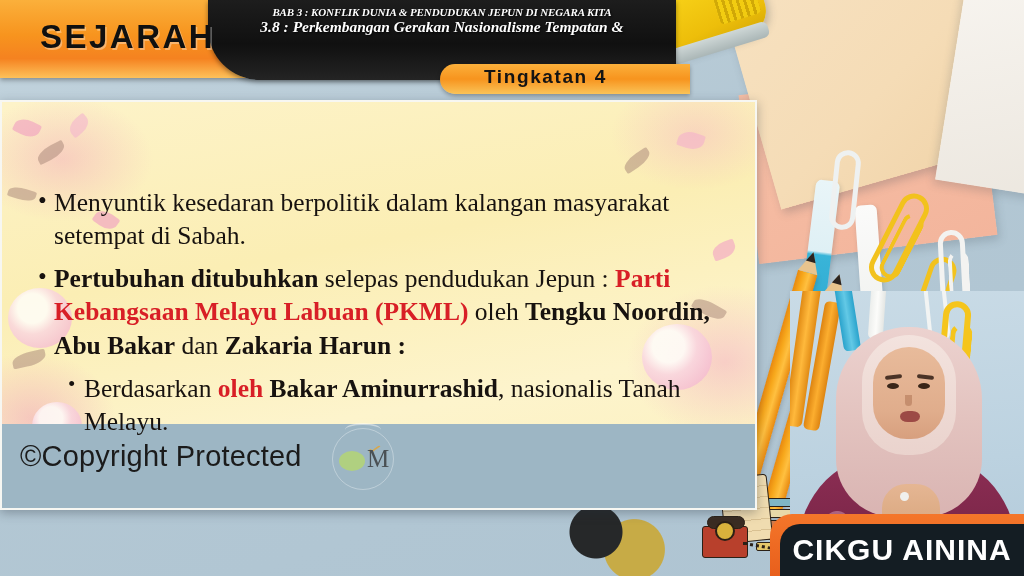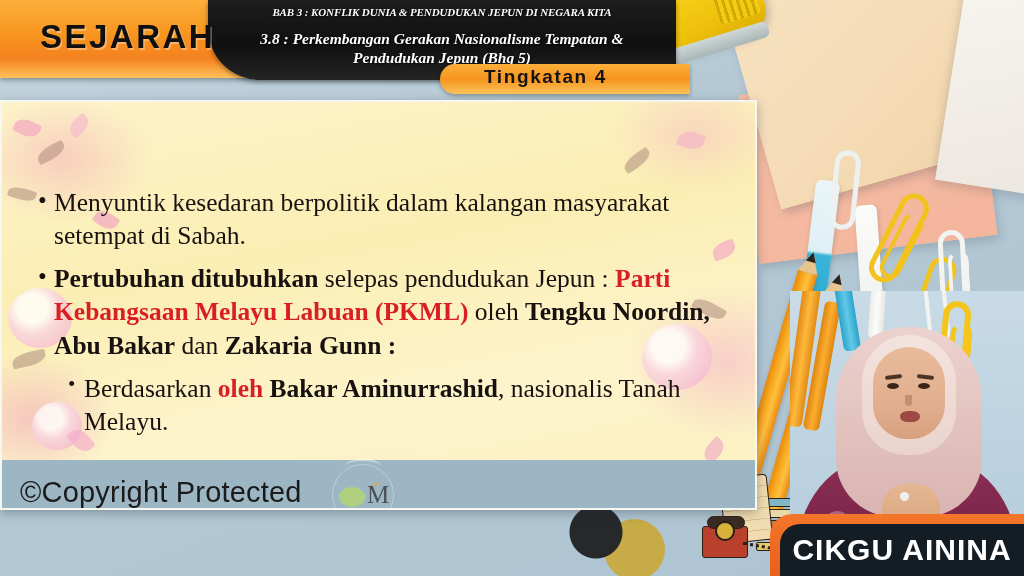--- a/index.html
+++ b/index.html
@@ -179,21 +179,21 @@
     color:#101010; font-family:"Liberation Sans", sans-serif;
     text-shadow:1.5px 1.5px 0 rgba(255,255,255,.35);
   }
   #chapter-lines {
     position:absolute; top:6px; left:216px; width:452px; z-index:5;
     text-align:center; color:#fff;
     font-family:"Liberation Serif", serif; font-style:italic; font-weight:bold;
     text-shadow:1px 1px 2px rgba(0,0,0,.8);
   }
   #chapter-lines .l1 { font-size:11px; letter-spacing:-.1px; }
-  #chapter-lines .l2 { font-size:15.5px; margin-top:12px; }
+  #chapter-lines .l2 { font-size:15.5px; margin-top:0; }
   #chapter-lines .l3 { font-size:15.5px; margin-top:1px; }
 
   .tingkatan-band {
     position:absolute; top:64px; left:440px; width:250px; height:30px;
     background:linear-gradient(180deg,#fbb03b 0%,#f7941e 50%,#fac358 100%);
     border-radius:16px 0 0 16px; z-index:6;
     box-shadow:0 2px 4px rgba(0,0,0,.3);
   }
   #tingkatan-label {
     position:absolute; top:66px; left:484px; z-index:7;
@@ -242,21 +242,21 @@
   .para.lvl2 { padding-left:48px; margin-top:4px; }
   .bullet {
     position:absolute; left:2px; top:-1px; font-size:25px; line-height:1.3;
   }
   .para.lvl2 .bullet { left:32px; font-size:21px; }
   .b  { font-weight:bold; }
   .red{ color:#d81f26; font-weight:bold; }
 
   
   #copyright-bar {
-    position:absolute; left:0; bottom:0; width:757px; height:48px;
+    position:absolute; left:0; bottom:0; width:757px; height:84px;
     background:#9db6c4;
   }
   #copyright-text {
     position:absolute; left:18px; top:16px;
     font-size:29px; color:#1b1b1b; letter-spacing:.2px;
     font-family:"Liberation Sans", sans-serif;
   }
   #watermark-logo {
     position:absolute; left:330px; top:4px; width:62px; height:62px;
     border-radius:50%; border:1.5px solid rgba(255,255,255,.45);
@@ -441,21 +441,20 @@
 
 <div id="header">
   <div class="hdr-orange"></div>
   <div class="hdr-black"></div>
 
   <div id="sejarah-logo">SEJARAH</div>
 
   <div id="chapter-lines">
     <div class="l1">BAB 3 : KONFLIK DUNIA &amp; PENDUDUKAN JEPUN DI NEGARA KITA</div>
     <div class="l2">3.8 : Perkembangan Gerakan Nasionalisme Tempatan &amp;</div>
-    <div class="l3">Pendudukan Jepun (Bhg 5)</div>
   </div>
 
   <div class="tingkatan-band"></div>
   <div id="tingkatan-label">Tingkatan 4</div>
 </div>
 
 <div id="slide">
 
   <span class="petal" style="left:12px;  top:18px;  width:26px; height:16px; background:#f0a0c0; transform:rotate(25deg);"></span>
   <span class="leaf" style="left:34px;  top:44px;  width:30px; height:13px; transform:rotate(-28deg);"></span>
@@ -471,21 +470,21 @@
   <span class="petal" style="left:710px; top:140px; width:24px; height:16px; background:#f2a3c5; transform:rotate(-20deg);"></span>
   <span class="petal" style="left:676px; top:30px;  width:26px; height:17px; background:#f3b2cb; transform:rotate(18deg);"></span>
   <span class="leaf" style="left:620px; top:52px;  width:30px; height:13px; transform:rotate(-34deg);"></span>
   <span class="petal" style="left:700px; top:340px; width:24px; height:16px; background:#efa6c6; transform:rotate(-45deg);"></span>
   <span class="petal" style="left:420px; top:366px; width:30px; height:18px; background:#f18cc0; transform:rotate(14deg);"></span>
   <span class="petal" style="left:160px; top:372px; width:26px; height:16px; background:#f6c3d7; transform:rotate(-22deg);"></span>
 
 
   <div id="slide-body">
       <div class="para lvl1"><span class="bullet">•</span><span>Menyuntik kesedaran berpolitik dalam kalangan masyarakat setempat di Sabah.</span></div>
-      <div class="para lvl1"><span class="bullet">•</span><span class="b">Pertubuhan ditubuhkan</span><span> selepas pendudukan Jepun :  </span><span class="red">Parti Kebangsaan Melayu Labuan (PKML)</span><span> oleh </span><span class="b">Tengku Noordin, Abu Bakar</span><span> dan </span><span class="b">Zakaria Gunn :</span></div>
+      <div class="para lvl1"><span class="bullet">•</span><span class="b">Pertubuhan ditubuhkan</span><span> selepas pendudukan Jepun :  </span><span class="red">Parti Kebangsaan Melayu Labuan (PKML)</span><span> oleh </span><span class="b">Tengku Noordin, Abu Bakar</span><span> dan </span><span class="b">Zakaria Harun :</span></div>
       <div class="para lvl2"><span class="bullet">•</span><span>Berdasarkan </span><span class="red">oleh</span><span> </span><span class="b">Bakar Aminurrashid</span><span>, nasionalis Tanah Melayu.</span></div>
     </div>
 
   <div id="copyright-bar">
     <div id="copyright-text">©Copyright Protected</div>
     <div id="watermark-logo">
       <span class="wm-arc"></span>
       <span class="wm-green"></span>
       <span class="wm-tick">✓</span>
       <span class="wm-m">M</span>

